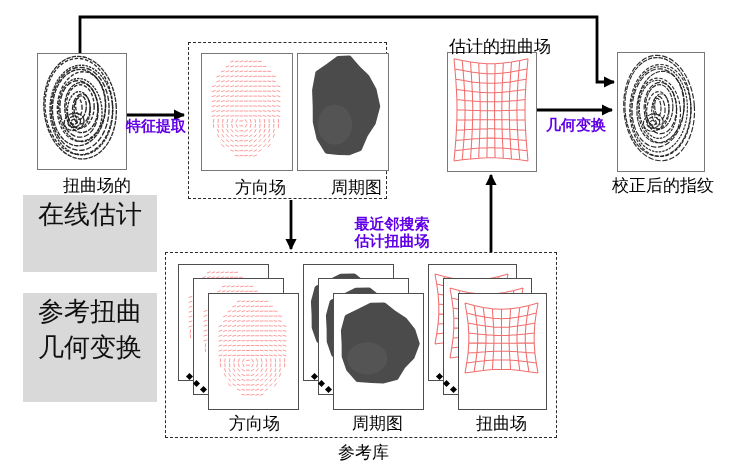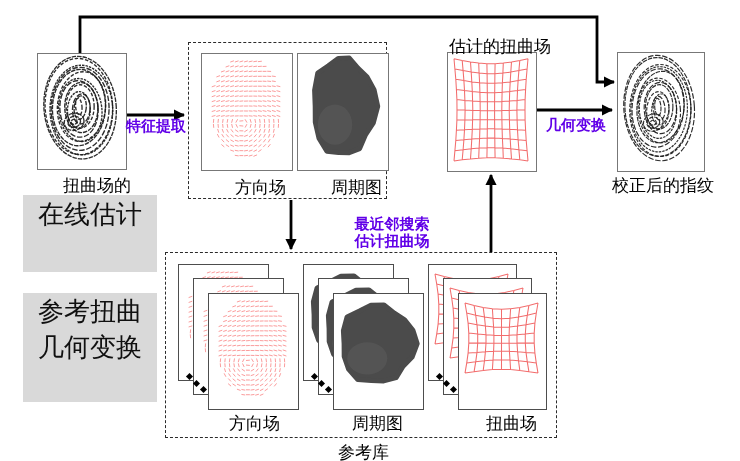--- a/index.html
+++ b/index.html
@@ -1174,15 +1174,15 @@
           <path d="M6.0,9.0L15.1,11.4L24.2,13.4L33.4,14.7L42.5,15.2L51.6,14.7L60.8,13.4L69.9,11.4L79.0,9.0M7.7,19.0L16.7,21.2L25.5,23.1L34.0,24.3L42.5,24.7L51.0,24.3L59.5,23.1L68.3,21.2L77.3,19.0M9.1,29.1L18.0,30.7L26.4,32.1L34.6,33.0L42.5,33.3L50.4,33.0L58.6,32.1L67.0,30.7L75.9,29.1M9.8,39.1L18.7,39.9L27.0,40.7L34.9,41.2L42.5,41.4L50.1,41.2L58.0,40.7L66.3,39.9L75.2,39.1M9.8,49.1L18.7,49.1L27.0,49.1L34.9,49.2L42.5,49.2L50.1,49.2L58.0,49.1L66.3,49.1L75.2,49.1M9.1,59.1L18.0,58.4L26.4,57.7L34.6,57.3L42.5,57.2L50.4,57.3L58.6,57.7L67.0,58.4L75.9,59.1M7.7,69.1L16.7,67.8L25.5,66.8L34.0,66.1L42.5,65.8L51.0,66.1L59.5,66.8L68.3,67.8L77.3,69.1M6.0,79.1L15.1,77.7L24.2,76.4L33.4,75.6L42.5,75.4L51.6,75.6L60.8,76.4L69.9,77.7L79.0,79.1M6.0,9.0L7.7,19.0L9.1,29.1L9.8,39.1L9.8,49.1L9.1,59.1L7.7,69.1L6.0,79.1M15.1,11.4L16.7,21.2L18.0,30.7L18.7,39.9L18.7,49.1L18.0,58.4L16.7,67.8L15.1,77.7M24.2,13.4L25.5,23.1L26.4,32.1L27.0,40.7L27.0,49.1L26.4,57.7L25.5,66.8L24.2,76.4M33.4,14.7L34.0,24.3L34.6,33.0L34.9,41.2L34.9,49.2L34.6,57.3L34.0,66.1L33.4,75.6M42.5,15.2L42.5,24.7L42.5,33.3L42.5,41.4L42.5,49.2L42.5,57.2L42.5,65.8L42.5,75.4M51.6,14.7L51.0,24.3L50.4,33.0L50.1,41.2L50.1,49.2L50.4,57.3L51.0,66.1L51.6,75.6M60.8,13.4L59.5,23.1L58.6,32.1L58.0,40.7L58.0,49.1L58.6,57.7L59.5,66.8L60.8,76.4M69.9,11.4L68.3,21.2L67.0,30.7L66.3,39.9L66.3,49.1L67.0,58.4L68.3,67.8L69.9,77.7M79.0,9.0L77.3,19.0L75.9,29.1L75.2,39.1L75.2,49.1L75.9,59.1L77.3,69.1L79.0,79.1" fill="none" stroke="#F26D6D" stroke-width="1.05"></path>
         </svg>
       </div>
     <span class="dot" style="left:9px;top:110px;"></span>
     <span class="dot" style="left:16px;top:117px;"></span>
     <span class="dot" style="left:23px;top:123px;"></span>
   </div>
 
   <div class="node-label" style="left:200px;top:412px;width:80px;">方向场</div>
   <div class="node-label" style="left:323px;top:412px;width:80px;">周期图</div>
-  <div class="node-label" style="left:457px;top:412px;width:80px;">扭曲场</div>
+  <div class="node-label" style="left:447px;top:412px;width:80px;">扭曲场</div>
   <div class="node-label" style="left:309px;top:441px;width:80px;">参考库</div>
 </div>
 
 </body></html>

